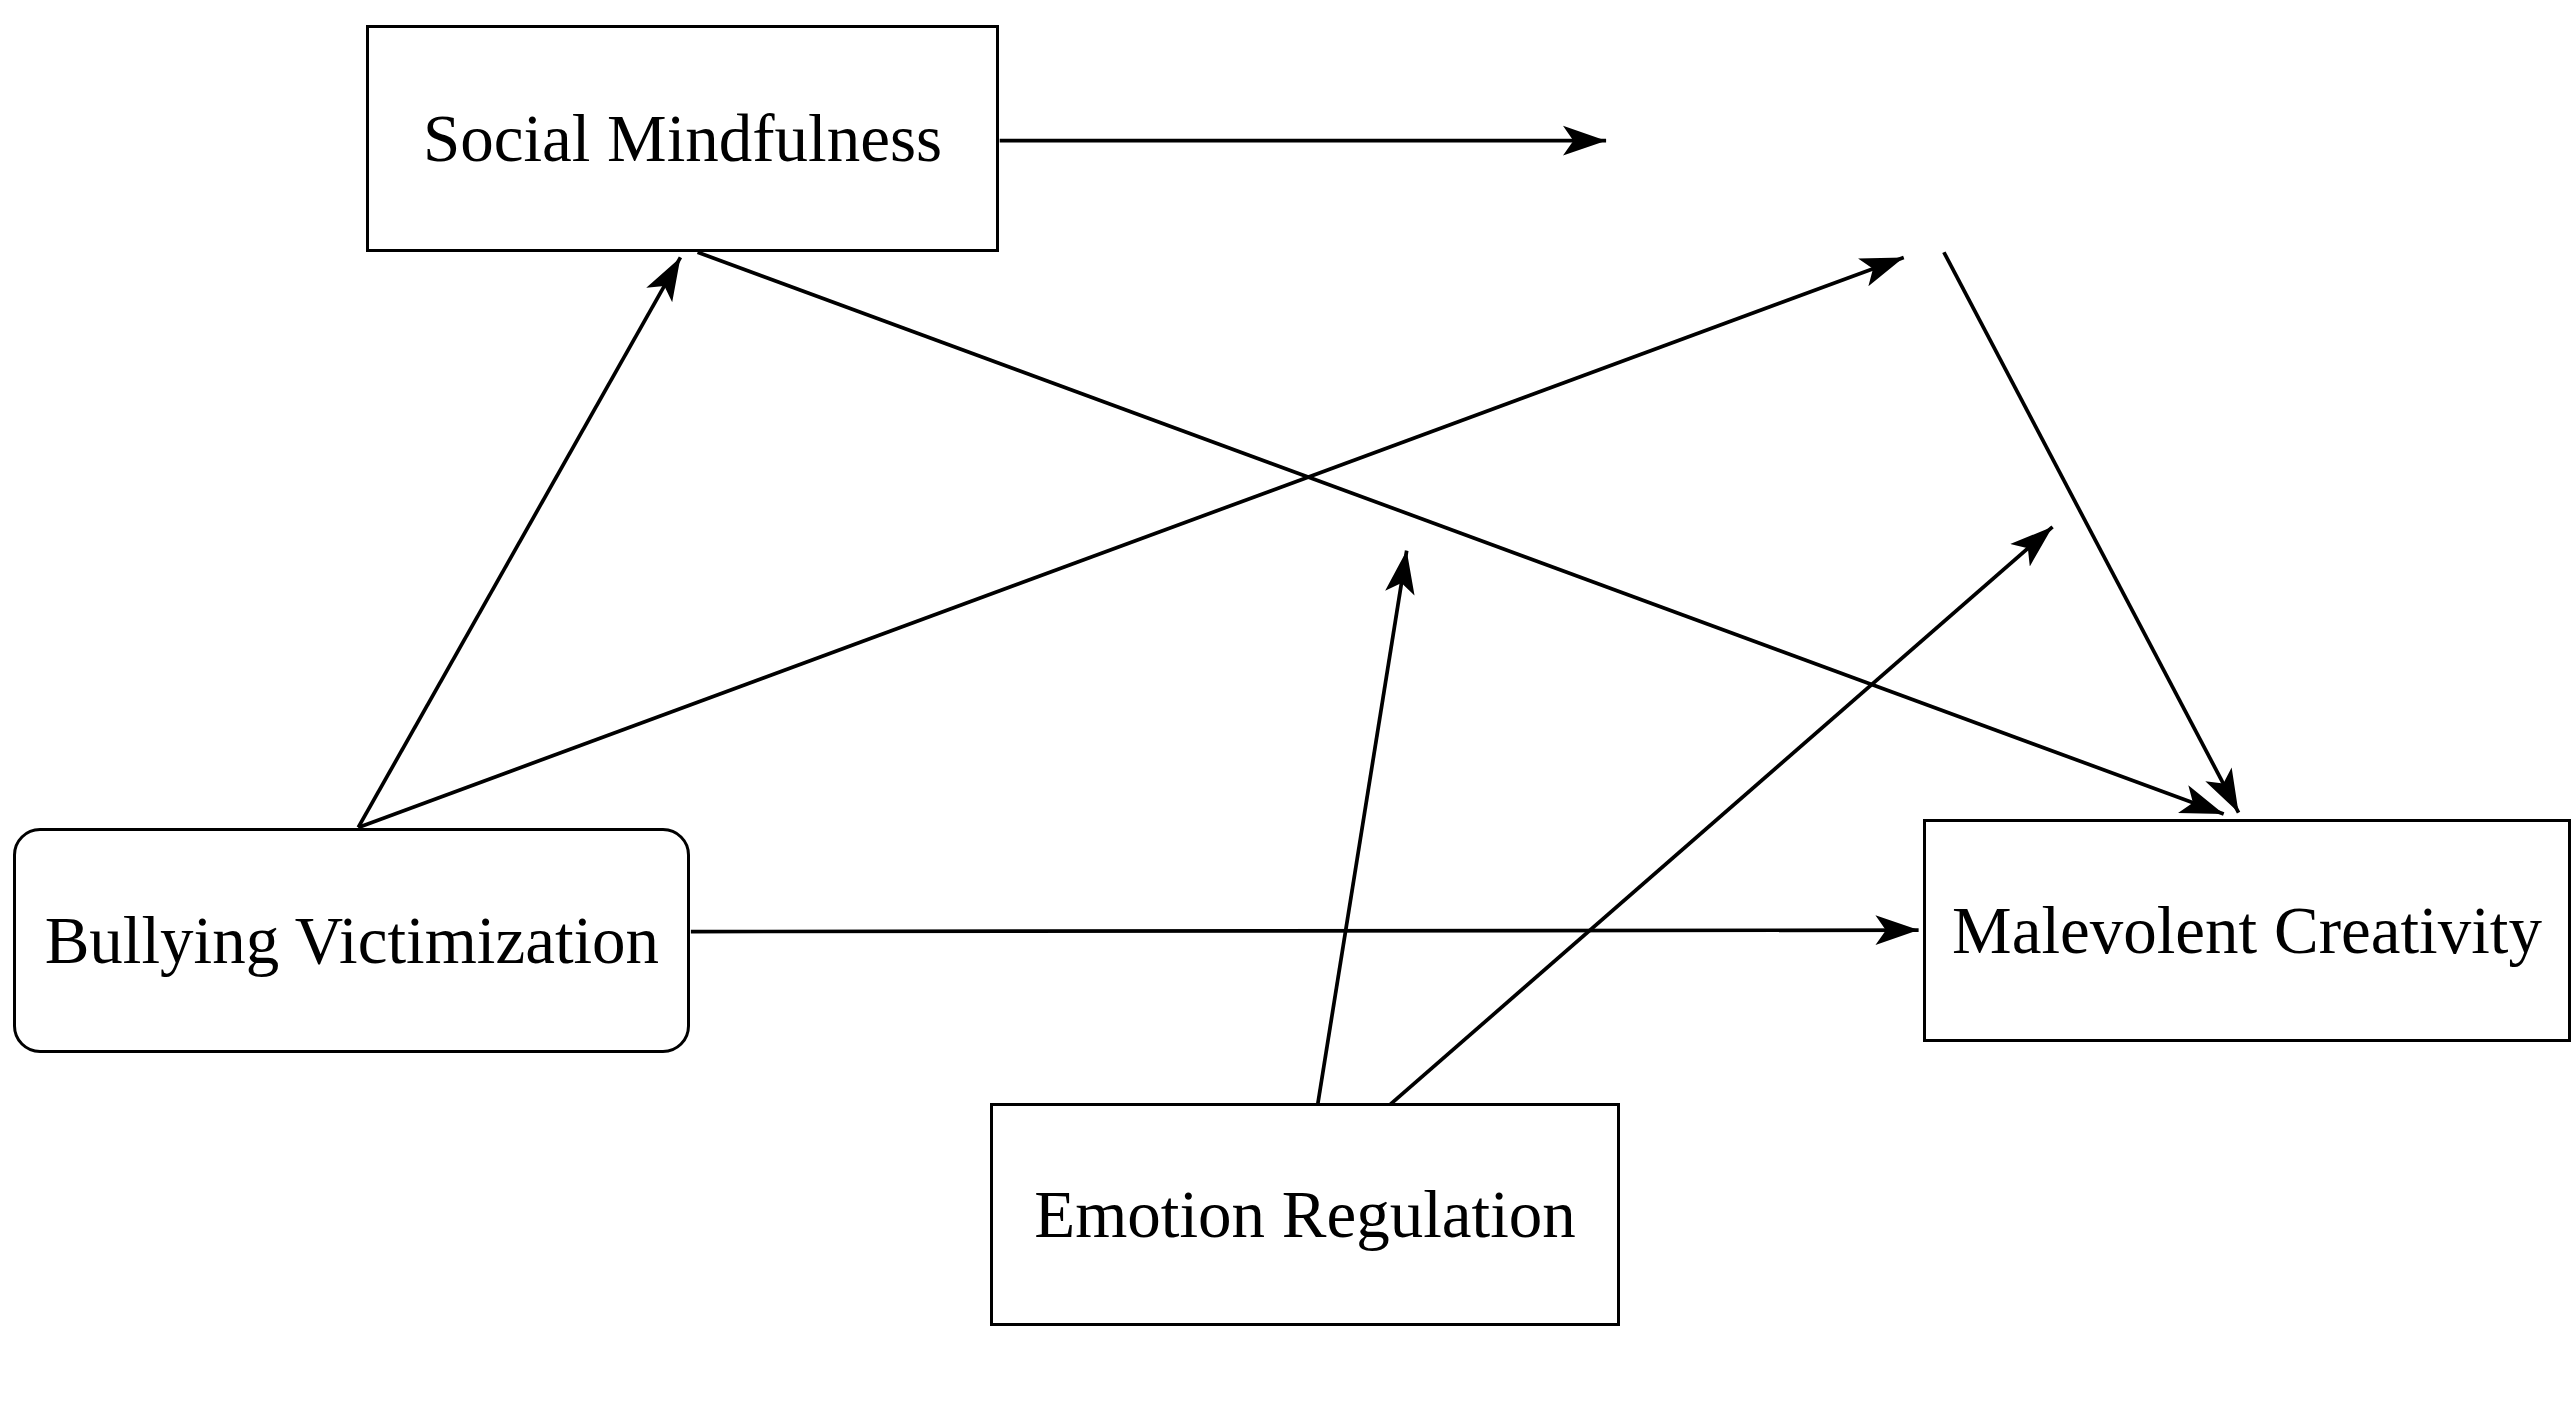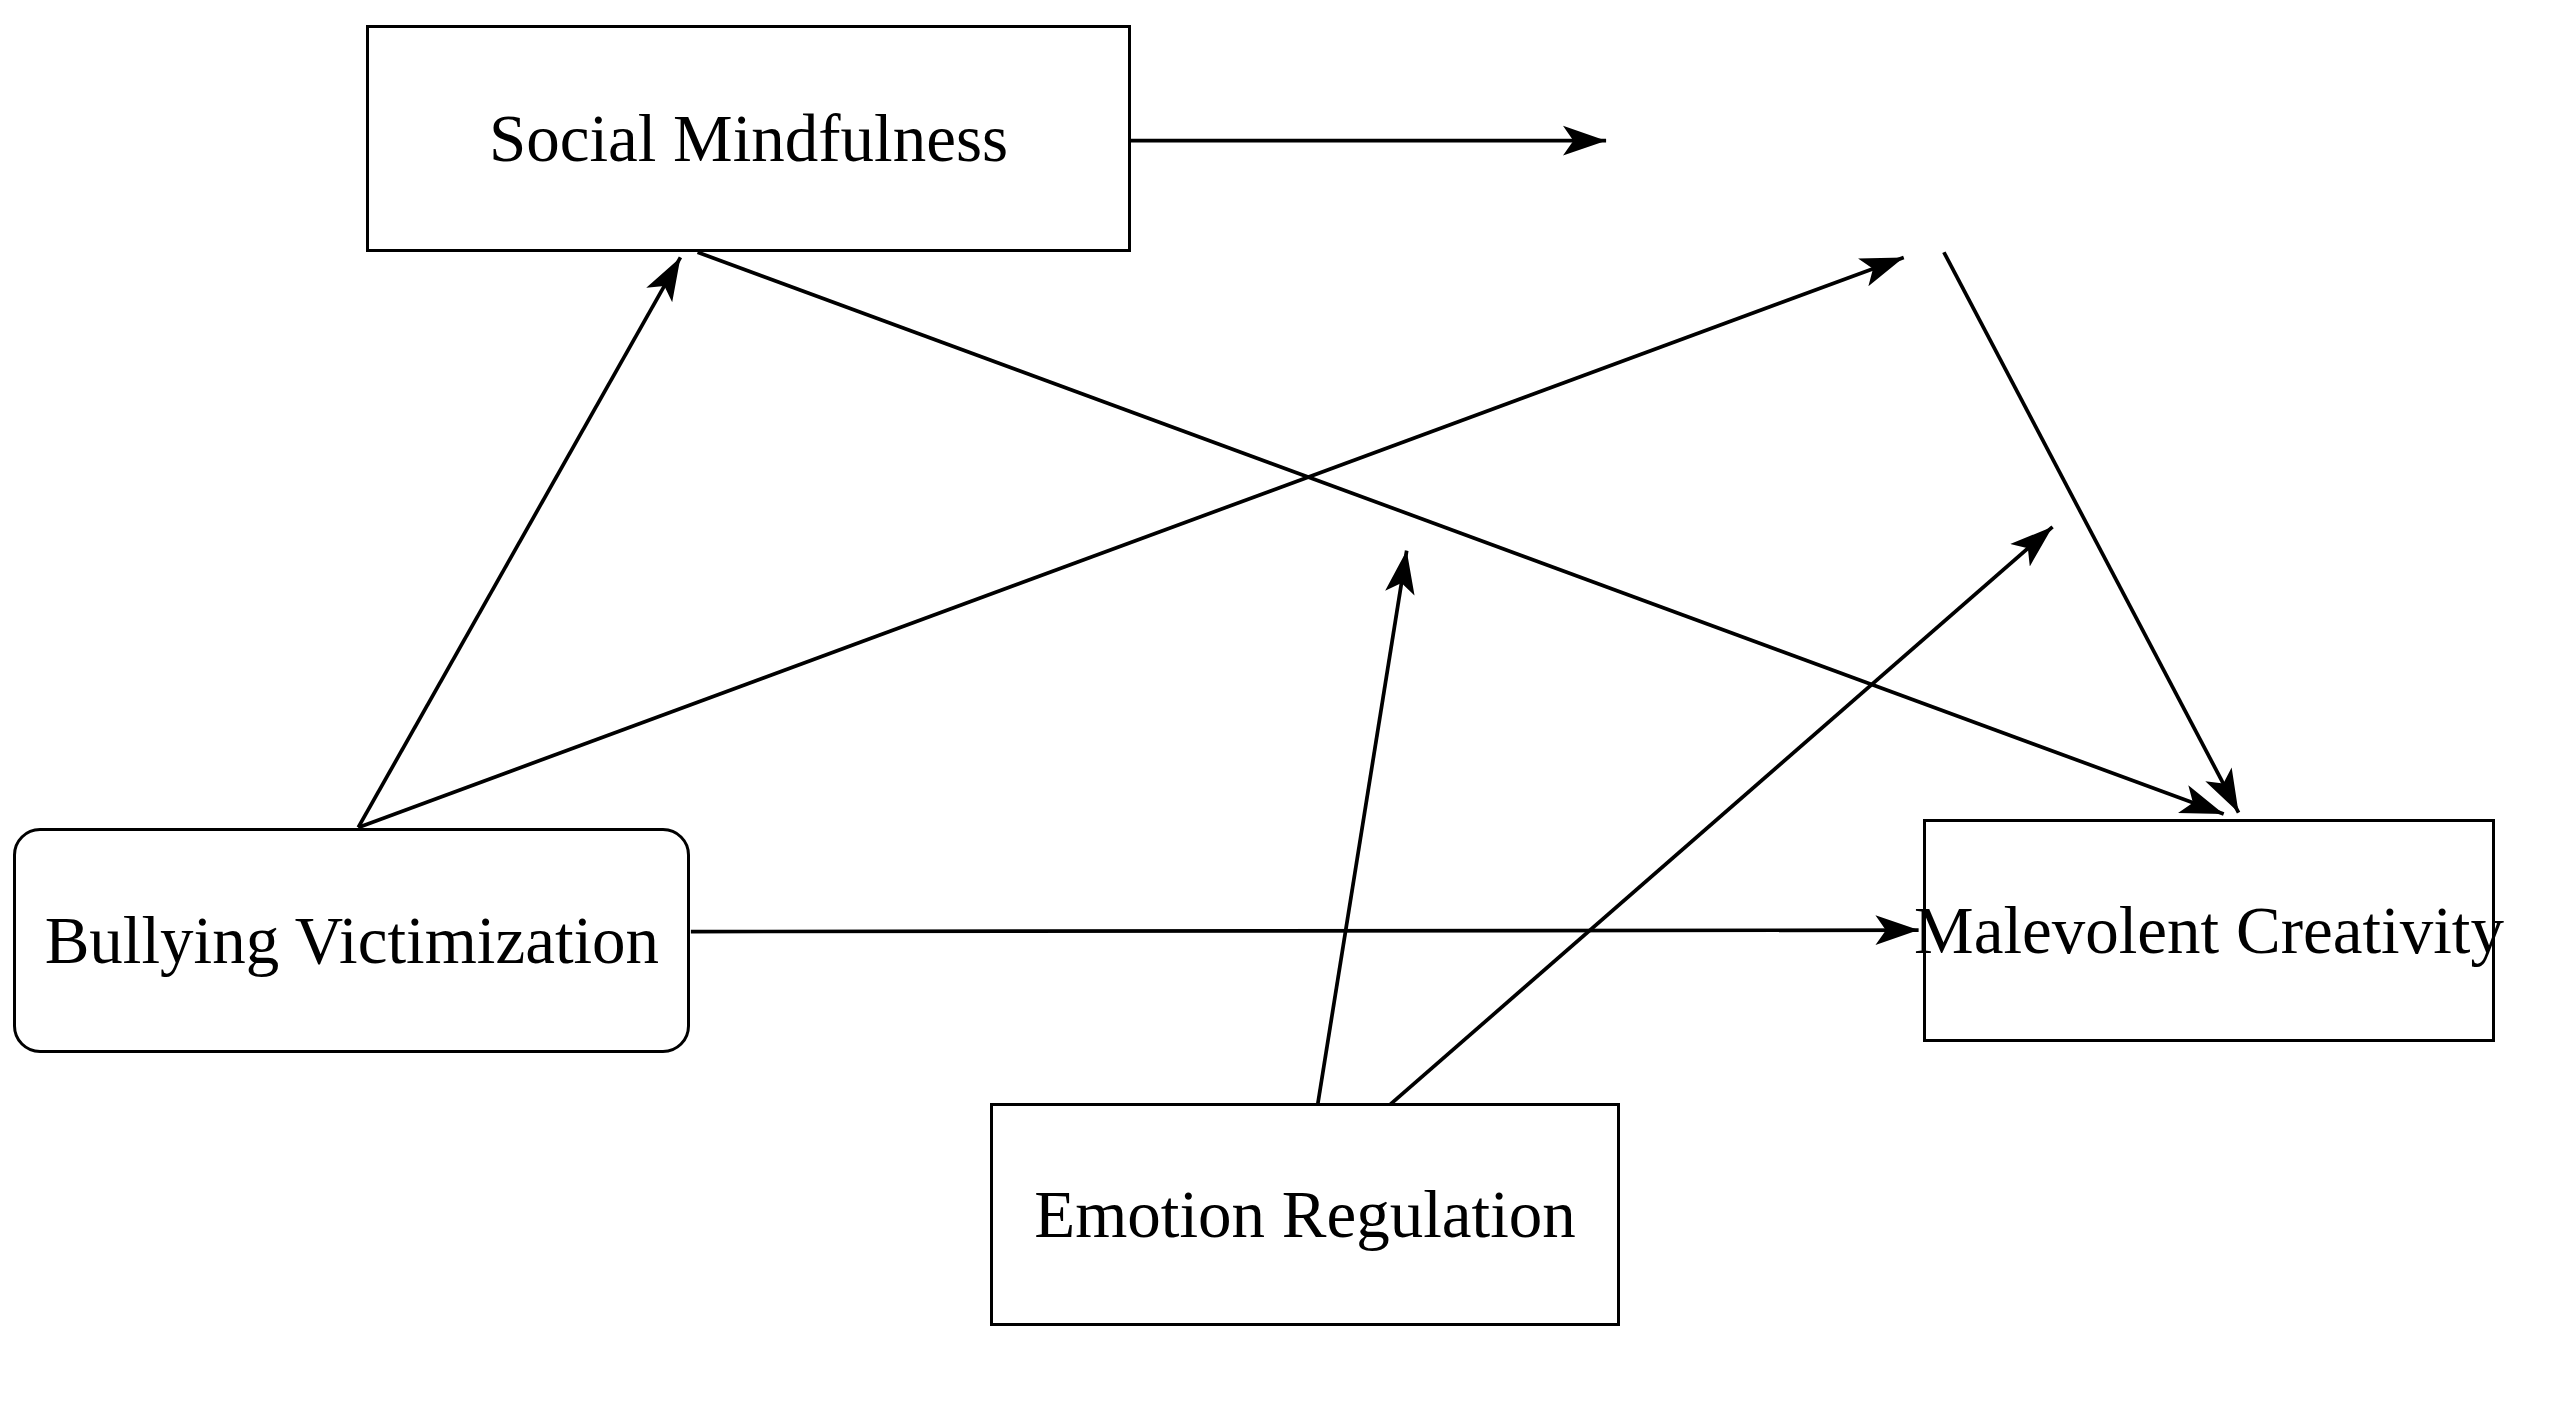--- a/index.html
+++ b/index.html
@@ -38,24 +38,24 @@
     z-index: 2;
   }
   .node .label {
     font-size: 67px;
     line-height: 1;
     color: #000000;
     white-space: nowrap;
     text-align: center;
   }
   
-  .node-sm { left: 366px;  top: 25px;   width: 765px; height: 227px; }
+  .node-sm { left: 366px;  top: 25px;   width: 633px; height: 227px; }
   .node-ta { left: 1611px; top: 25px;   width: 633px; height: 227px; }
   .node-bv { left: 13.4px;   top: 828px; width: 677px; height: 225px; border-radius: 27px; }
-  .node-mc { left: 1923px; top: 819px; width: 572px; height: 223px; }
+  .node-mc { left: 1923px; top: 819px; width: 648px; height: 223px; }
   .node-er { left: 990px; top: 1103px; width: 630px; height: 223px; }
 </style>
 </head>
 <body>
 
 <div class="canvas">
 
   <svg class="edges-svg" viewBox="0 0 3461 1899" xmlns="http://www.w3.org/2000/svg">
     <defs>
       <marker id="arrowhead" markerUnits="userSpaceOnUse" markerWidth="60" markerHeight="44" refX="58" refY="22" orient="auto">

